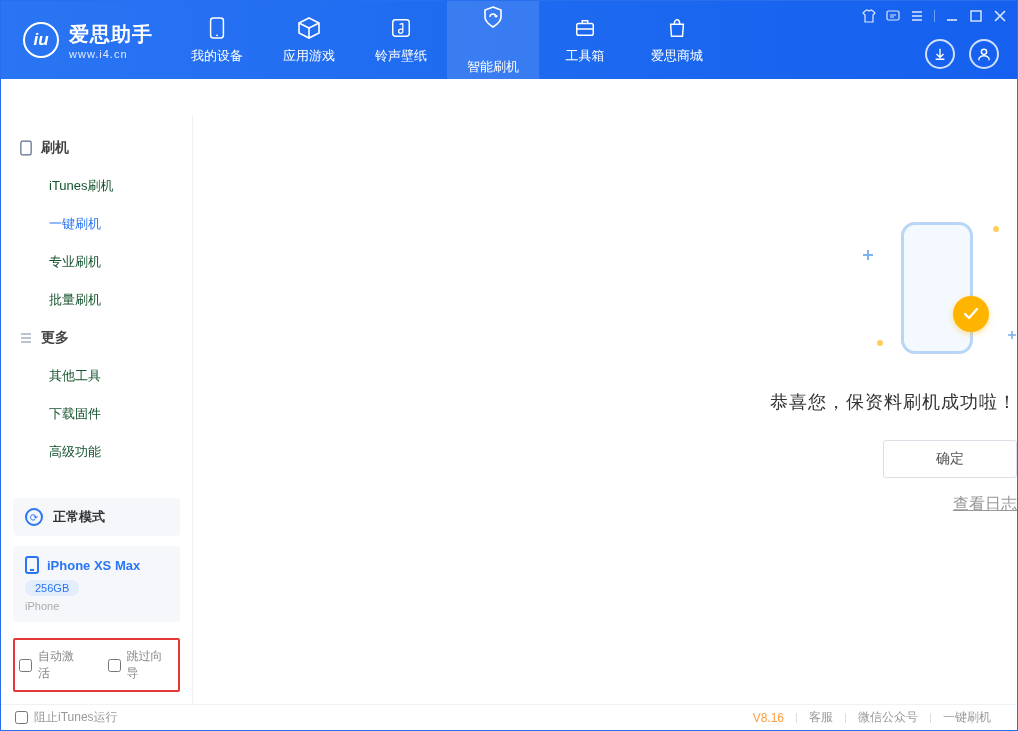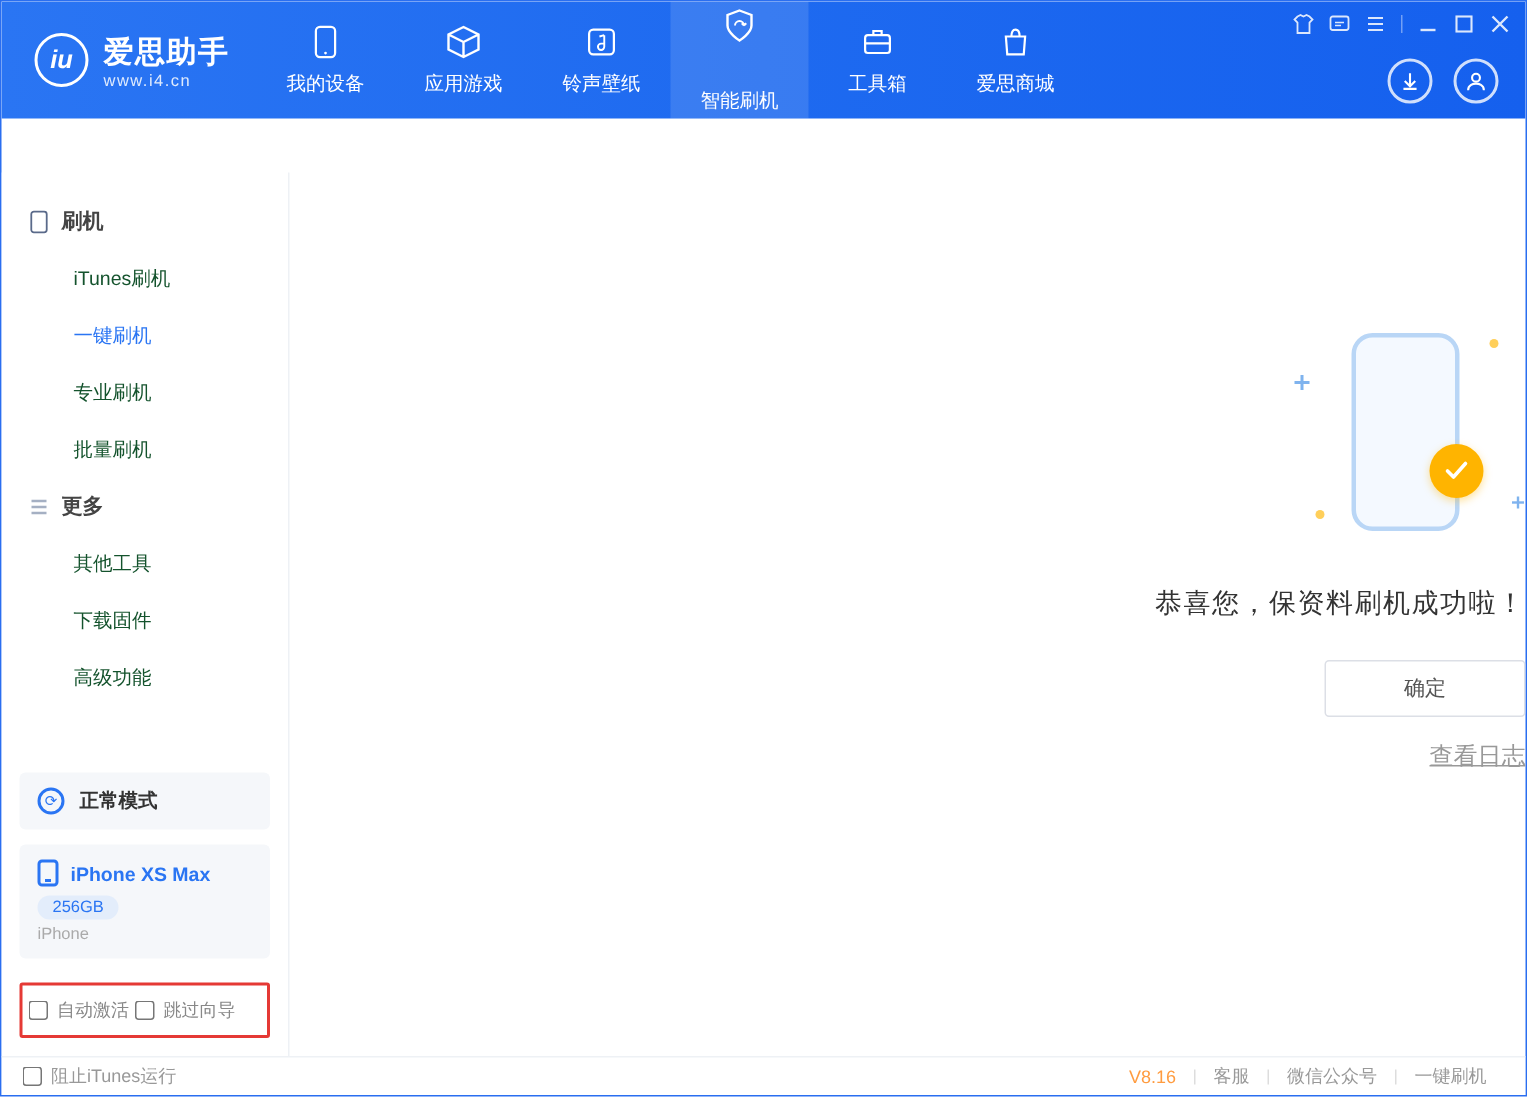--- a/index.html
+++ b/index.html
@@ -31,21 +31,21 @@
 .sidebar-bottom { margin-top:auto; padding:10px 12px 12px; }
 .mode-card { background:#f5f7fa; border-radius:4px; padding:10px 12px; display:flex; align-items:center; gap:10px; margin-bottom:10px; }
 .mode-card .mode-icon { width:18px; height:18px; border:2px solid #2a75f3; border-radius:50%; display:flex; align-items:center; justify-content:center; font-size:10px; color:#2a75f3; }
 .mode-card .mode-label { font-size:13px; color:#333; font-weight:bold; }
 .device-card { background:#f5f7fa; border-radius:4px; padding:10px 12px; }
 .device-card .dev-top { display:flex; align-items:center; gap:8px; color:#2a75f3; font-weight:bold; font-size:13px; }
 .device-card .dev-top .dev-icon { width:14px; height:18px; border:2px solid #2a75f3; border-radius:3px; position:relative; }
 .device-card .dev-top .dev-icon::after { content:""; position:absolute; bottom:1px; left:50%; transform:translateX(-50%); width:4px; height:2px; background:#2a75f3; }
 .device-card .dev-cap { display:inline-block; margin-top:6px; background:#e3edfb; color:#2a75f3; font-size:11px; border-radius:10px; padding:2px 10px; }
 .device-card .dev-type { margin-top:4px; color:#aaa; font-size:11px; }
-.checkbox-row { margin-top:16px; padding:8px 4px; display:flex; gap:4px; align-items:center; border:2px solid #e53935; border-radius:2px; }
+.checkbox-row { margin-top:16px; padding:8px 4px; display:flex; gap:22px; align-items:center; border:2px solid #e53935; border-radius:2px; }
 .checkbox-row label { display:flex; align-items:center; gap:6px; font-size:12px; color:#888; cursor:pointer; }
 .checkbox-row input[type="checkbox"] { width:13px; height:13px; border:1px solid #ccc; }
 
 
 .main { flex:1; display:flex; flex-direction:column; align-items:flex-end; justify-content:center; padding-bottom:60px; }
 .illus { width:160px; height:160px; position:relative; margin-bottom:22px; }
 .phone { position:absolute; left:50%; top:50%; transform:translate(-50%,-50%); width:72px; height:132px; border:3px solid #b9d6f6; border-radius:14px; background:#f4f9ff; }
 .sparkle { position:absolute; width:10px; height:10px; }
 .sparkle::before,.sparkle::after { content:""; position:absolute; background:#7fb3ee; }
 .sparkle::before { left:4px; top:0; width:2px; height:10px; }

